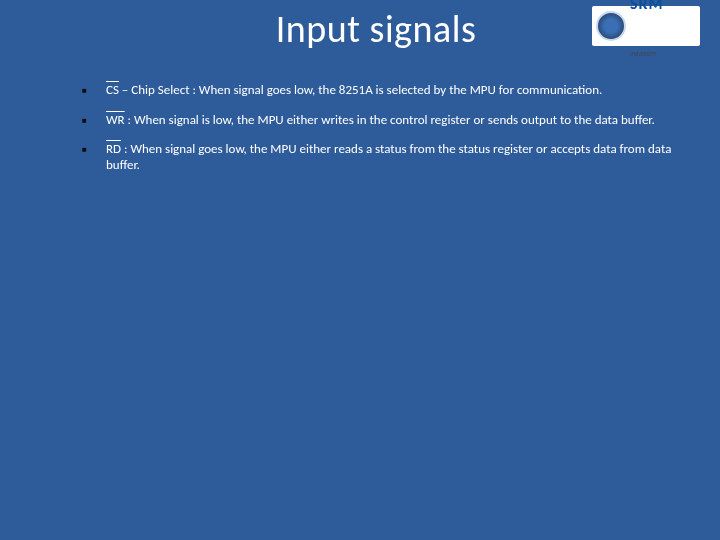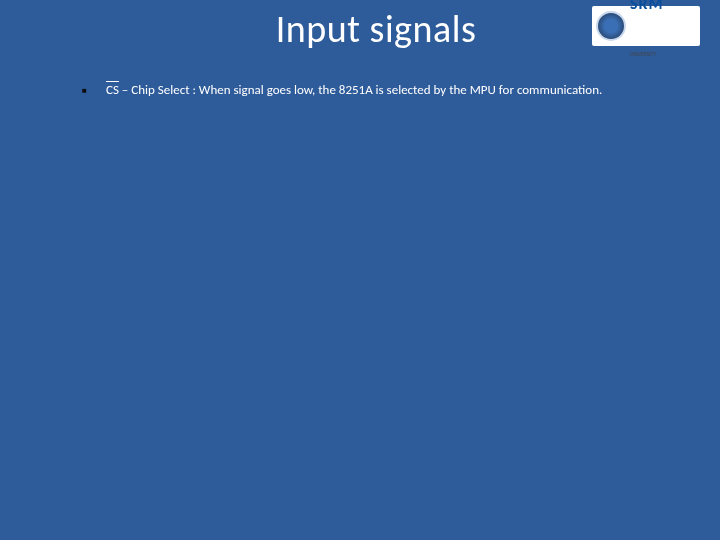--- a/index.html
+++ b/index.html
@@ -115,16 +115,22 @@
       <div class="logo-main">SRM</div>
       <div class="logo-sub">UNIVERSITY</div>
     </div>
   </div>
 
   <div class="content">
     <ul class="bullets">
       <li>
         <span><span class="ov">CS</span></span><span> – Chip Select : When signal goes low, the 8251A is selected by the MPU for communication.</span>
       </li>
+      <li>
+        <span><span class="ov">WR</span></span><span> : When signal is low, the MPU either writes in the control register or sends output to the data buffer.</span>
+      </li>
+      <li>
+        <span><span class="ov">RD</span></span><span> : When signal goes low, the MPU either reads a status from the status register or accepts data from data buffer.</span>
+      </li>
     </ul>
   </div>
 
 </div>
 
 </body></html>

